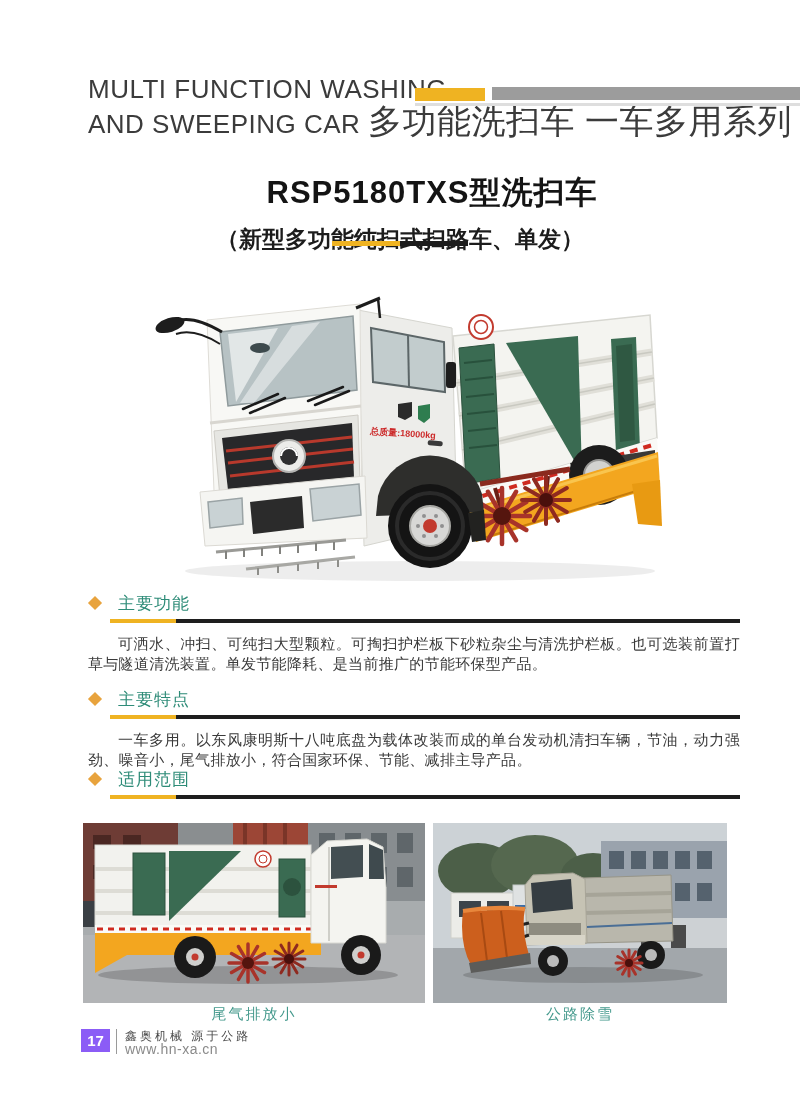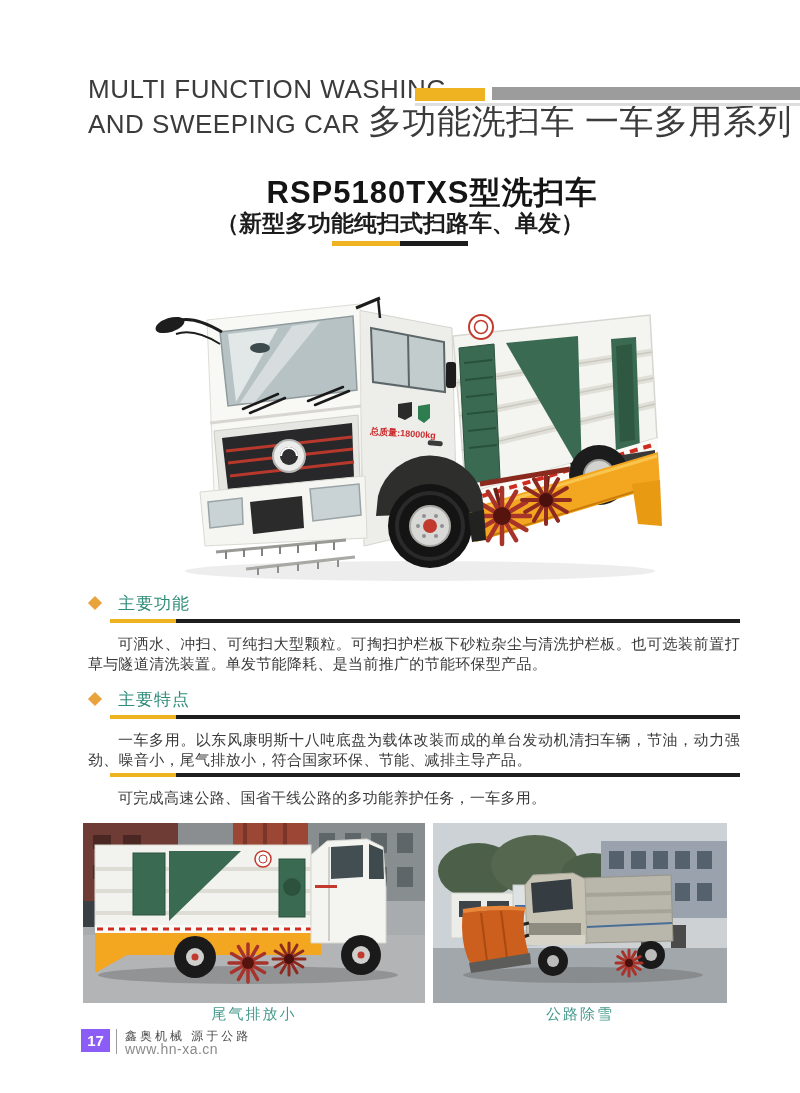--- a/index.html
+++ b/index.html
@@ -12,21 +12,21 @@
   .hdr{position:absolute;left:88px;top:74px;width:700px;}
   .hdr-line1{font-size:26px;letter-spacing:.5px;color:#3b3b3b;line-height:30px;}
   .hdr-line2{font-size:26px;letter-spacing:.5px;color:#3b3b3b;line-height:30px;margin-top:2px;white-space:nowrap;}
   .hdr-zh{font-size:34px;color:#3b3b3b;}
   .bar-yellow{position:absolute;left:415px;top:88px;width:70px;height:13px;background:#EFB322;}
   .bar-gray{position:absolute;left:492px;top:87px;width:308px;height:13px;background:#9C9C9C;}
   .bar-lightline{position:absolute;left:415px;top:103px;width:385px;height:3px;background:#DEDEDE;}
   
   .ptitle{position:absolute;left:0;top:172px;width:800px;text-align:center;
           font-size:31px;font-weight:bold;color:#141414;letter-spacing:1px;padding-left:32px;}
-  .psub{position:absolute;left:0;top:208px;width:800px;text-align:center;
+  .psub{position:absolute;left:0;top:224px;width:800px;text-align:center;
         font-size:23px;font-weight:bold;color:#1c1c1c;}
   .punder{position:absolute;left:332px;top:241px;width:136px;height:5px;display:flex;}
   .punder .y{width:68px;height:5px;background:#EFB322;}
   .punder .b{width:68px;height:5px;background:#1C1C1C;}
   
   .truck-wrap{position:absolute;left:150px;top:288px;width:520px;height:300px;}
   
   .sec{position:absolute;left:88px;width:652px;}
   .sec-head{display:flex;align-items:center;height:22px;}
   .diamond{width:10px;height:10px;background:#E8A33D;transform:rotate(45deg);margin-left:2px;}
@@ -253,25 +253,28 @@
       <span class="sec-title">主要功能</span>
     </div>
     <div class="sec-rule">
         <span class="y"></span>
         <span class="b"></span>
       </div>
     <div class="sec-body">可洒水、冲扫、可纯扫大型颗粒。可掏扫护栏板下砂粒杂尘与清洗护栏板。也可选装前置打草与隧道清洗装置。单发节能降耗、是当前推广的节能环保型产品。</div>
   </div>
 
   <div class="sec" style="top:768px;">
+    <div class="sec-head">
+      <span class="diamond"></span>
+      <span class="sec-title">适用范围</span>
+    </div>
     <div class="sec-rule">
         <span class="y"></span>
         <span class="b"></span>
       </div>
-    <div class="sec-body">可完成高速公路、国省干线公路的多功能养护任务，一车多用。</div>
   </div>
 
   <div class="photo photo-l">
     <svg viewBox="0 0 342 180" width="342" height="180">
       <rect x="0" y="0" width="342" height="180" fill="#a8acae"></rect>
       <rect x="0" y="0" width="95" height="95" fill="#6e3c35"></rect>
       <g fill="#4a2722">
           <rect x="10" y="12" width="18" height="14"></rect>
           <rect x="40" y="12" width="18" height="14"></rect>
           <rect x="10" y="42" width="18" height="14"></rect>

